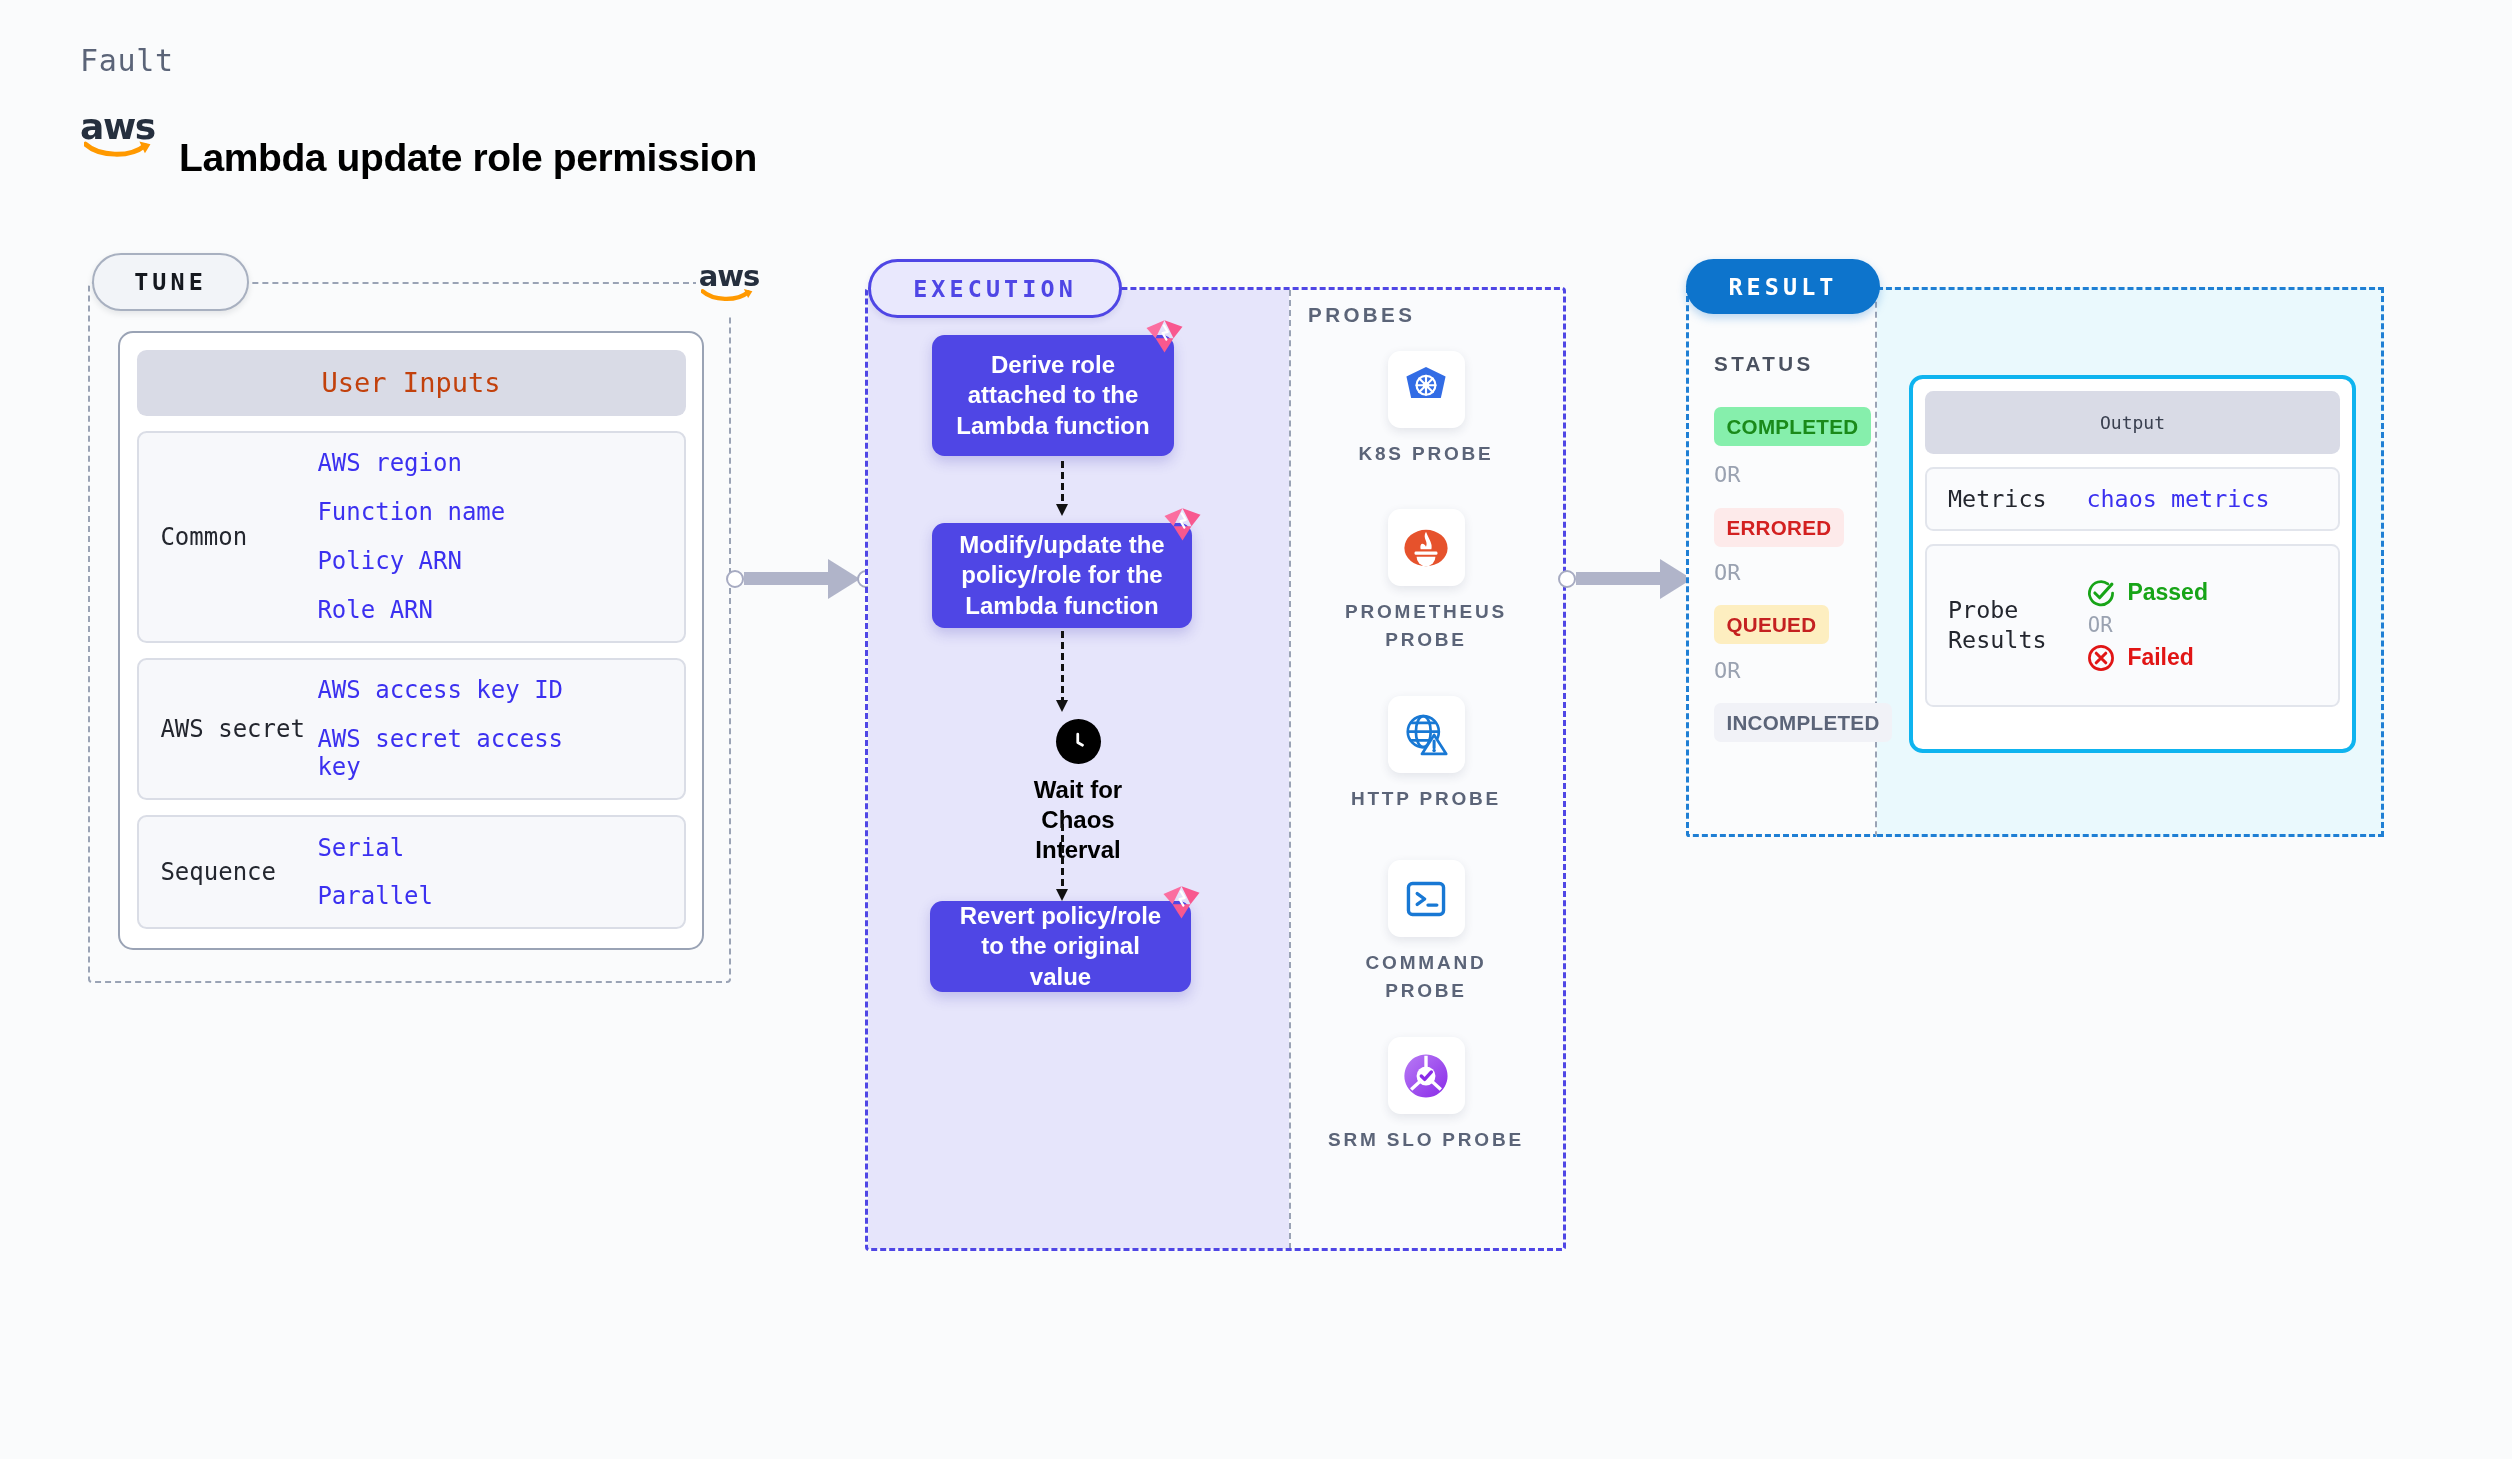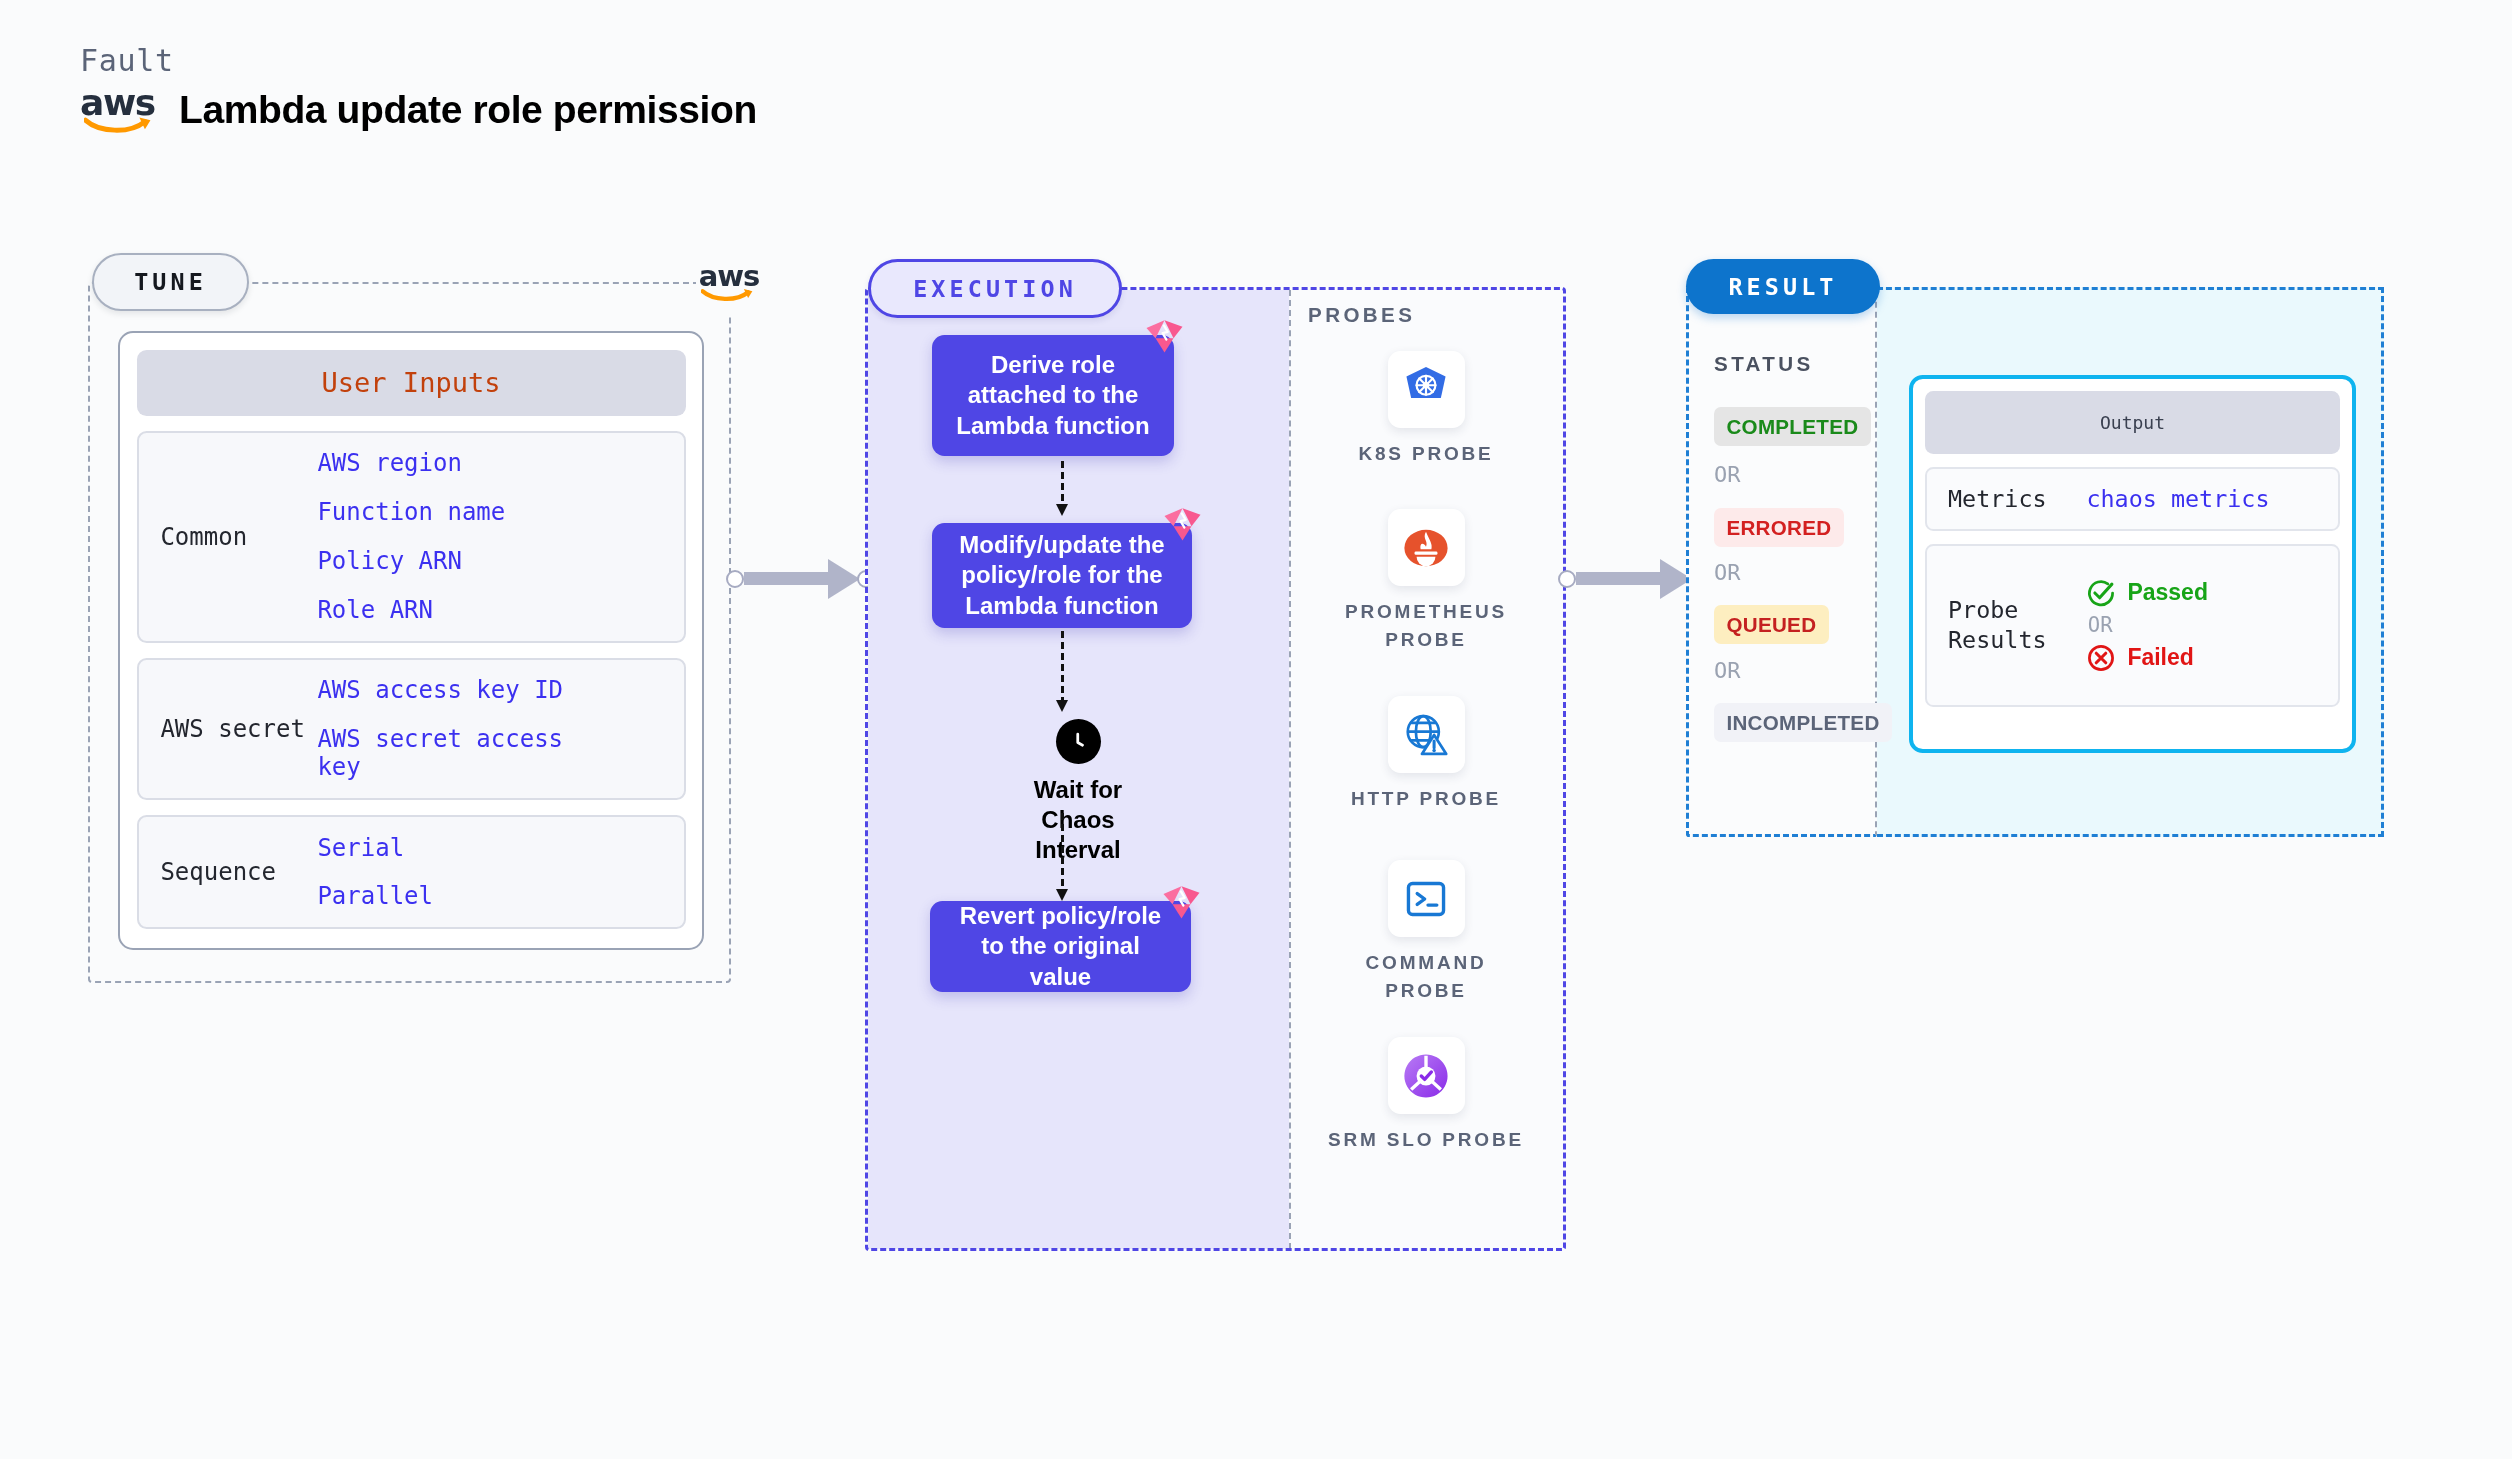--- a/index.html
+++ b/index.html
@@ -17,21 +17,21 @@
     font-size:30px;color:#5b6478;letter-spacing:0.7px;
   }
   #header-row{display:flex;align-items:center;gap:18px;margin-top:9.6px;}
   #aws-logo{width:81px;height:43px;position:relative;flex:0 0 auto;}
   #aws-logo .aws-word{
     font-family:"DejaVu Sans","Liberation Sans",sans-serif;
     font-size:36px;font-weight:700;color:#252f3e;line-height:30px;letter-spacing:-1.4px;
   }
   #aws-logo .aws-smile{position:absolute;left:4.1px;top:27.5px;}
   #page-title{
-    font-size:39px;font-weight:700;color:#000;letter-spacing:-0.4px;white-space:nowrap;
+    font-size:39px;font-weight:700;color:#000;letter-spacing:-0.4px;white-space:nowrap;margin-top:48px;
   }
 
   
   .panel{position:absolute;box-sizing:border-box;}
   .pill{
     position:absolute;box-sizing:border-box;
     display:flex;align-items:center;justify-content:center;
     border-radius:687px;font-weight:700;
     font-family:"DejaVu Sans Mono","Liberation Mono",monospace;
     letter-spacing:4.1px;z-index:6;
@@ -418,21 +418,21 @@
   <div class="tri"></div>
   <div class="dot"></div>
 </div>
 
 <div class="panel" id="result-out-panel"></div>
 <div class="panel" id="result-status-panel"></div>
 <div class="pill" id="result-pill">RESULT</div>
 
 <div id="status-title">STATUS</div>
 
-<div class="status-badge" style="top:407px;background:#e5e5e5;color:#1a8a1a;">
+<div class="status-badge" style="top:407px;background:#86efac;color:#1a8a1a;">
   <span>COMPLETED</span>
 </div>
 <div class="or-text" style="top:462px;">OR</div>
 
 <div class="status-badge" style="top:508px;background:#fdeaea;color:#d32020;">
   <span>ERRORED</span>
 </div>
 <div class="or-text" style="top:560px;">OR</div>
 
 <div class="status-badge" style="top:605px;background:#fdeec0;color:#c42020;">

